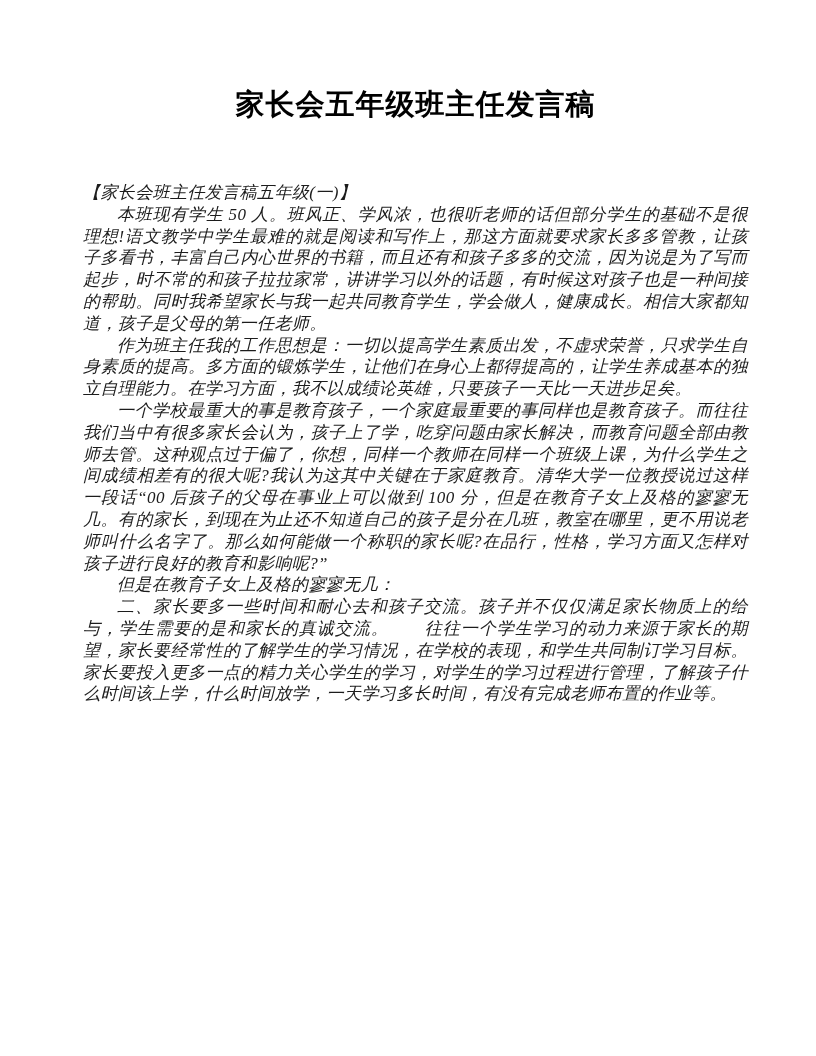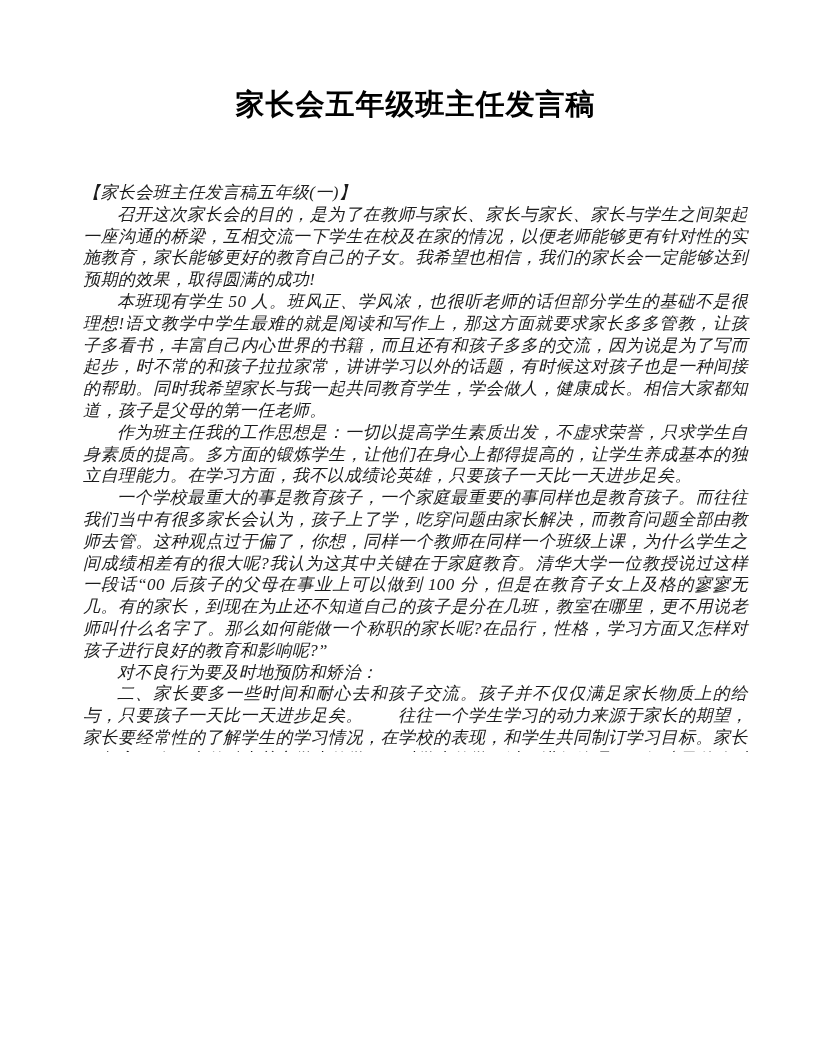--- a/index.html
+++ b/index.html
@@ -44,20 +44,19 @@
   }
 </style>
 </head>
 <body>
 
 <div class="page">
   <h1 class="doc-title">家长会五年级班主任发言稿</h1>
 
   <div class="doc-body">
     <p class="para">【家长会班主任发言稿五年级(一)】</p>
-    <p class="para indent">召开这次家长会的目的，是为了在教师与家长、家长与家长、家长与学生之间架起一座沟通的桥梁，互相交流一下学生在校及在家的情况，以便老师能够更有针对性的实施教育，家长能够更好的教育自己的子女。我希望也相信，我们的家长会一定能够达到预期的效果，取得圆满的成功!</p>
     <p class="para indent">本班现有学生 50 人。班风正、学风浓，也很听老师的话但部分学生的基础不是很理想!语文教学中学生最难的就是阅读和写作上，那这方面就要求家长多多管教，让孩子多看书，丰富自己内心世界的书籍，而且还有和孩子多多的交流，因为说是为了写而起步，时不常的和孩子拉拉家常，讲讲学习以外的话题，有时候这对孩子也是一种间接的帮助。同时我希望家长与我一起共同教育学生，学会做人，健康成长。相信大家都知道，孩子是父母的第一任老师。</p>
     <p class="para indent">作为班主任我的工作思想是：一切以提高学生素质出发，不虚求荣誉，只求学生自身素质的提高。多方面的锻炼学生，让他们在身心上都得提高的，让学生养成基本的独立自理能力。在学习方面，我不以成绩论英雄，只要孩子一天比一天进步足矣。</p>
     <p class="para indent">一个学校最重大的事是教育孩子，一个家庭最重要的事同样也是教育孩子。而往往我们当中有很多家长会认为，孩子上了学，吃穿问题由家长解决，而教育问题全部由教师去管。这种观点过于偏了，你想，同样一个教师在同样一个班级上课，为什么学生之间成绩相差有的很大呢?我认为这其中关键在于家庭教育。清华大学一位教授说过这样一段话“00 后孩子的父母在事业上可以做到 100 分，但是在教育子女上及格的寥寥无几。有的家长，到现在为止还不知道自己的孩子是分在几班，教室在哪里，更不用说老师叫什么名字了。那么如何能做一个称职的家长呢?在品行，性格，学习方面又怎样对孩子进行良好的教育和影响呢?”</p>
-    <p class="para indent">对不良行为要及时地预防和矫治：</p>
-    <p class="para indent">二、家长要多一些时间和耐心去和孩子交流。孩子并不仅仅满足家长物质上的给与，只要孩子一天比一天进步足矣。　　往往一个学生学习的动力来源于家长的期望，家长要经常性的了解学生的学习情况，在学校的表现，和学生共同制订学习目标。家长要投入更多一点的精力关心学生的学习，对学生的学习过程进行管理，了解孩子什么时间该上学，什么时间放学，一天学习多长时间，有没有完成老师布置的作业等。</p>
+    <p class="para indent">但是在教育子女上及格的寥寥无几：</p>
+    <p class="para indent">二、家长要多一些时间和耐心去和孩子交流。孩子并不仅仅满足家长物质上的给与，学生需要的是和家长的真诚交流。　　往往一个学生学习的动力来源于家长的期望，家长要经常性的了解学生的学习情况，在学校的表现，和学生共同制订学习目标。家长要投入更多一点的精力关心学生的学习，对学生的学习过程进行管理，了解孩子什么时间该上学，什么时间放学，一天学习多长时间，有没有完成老师布置的作业等。</p>
   </div>
 </div>
 
 </body></html>

